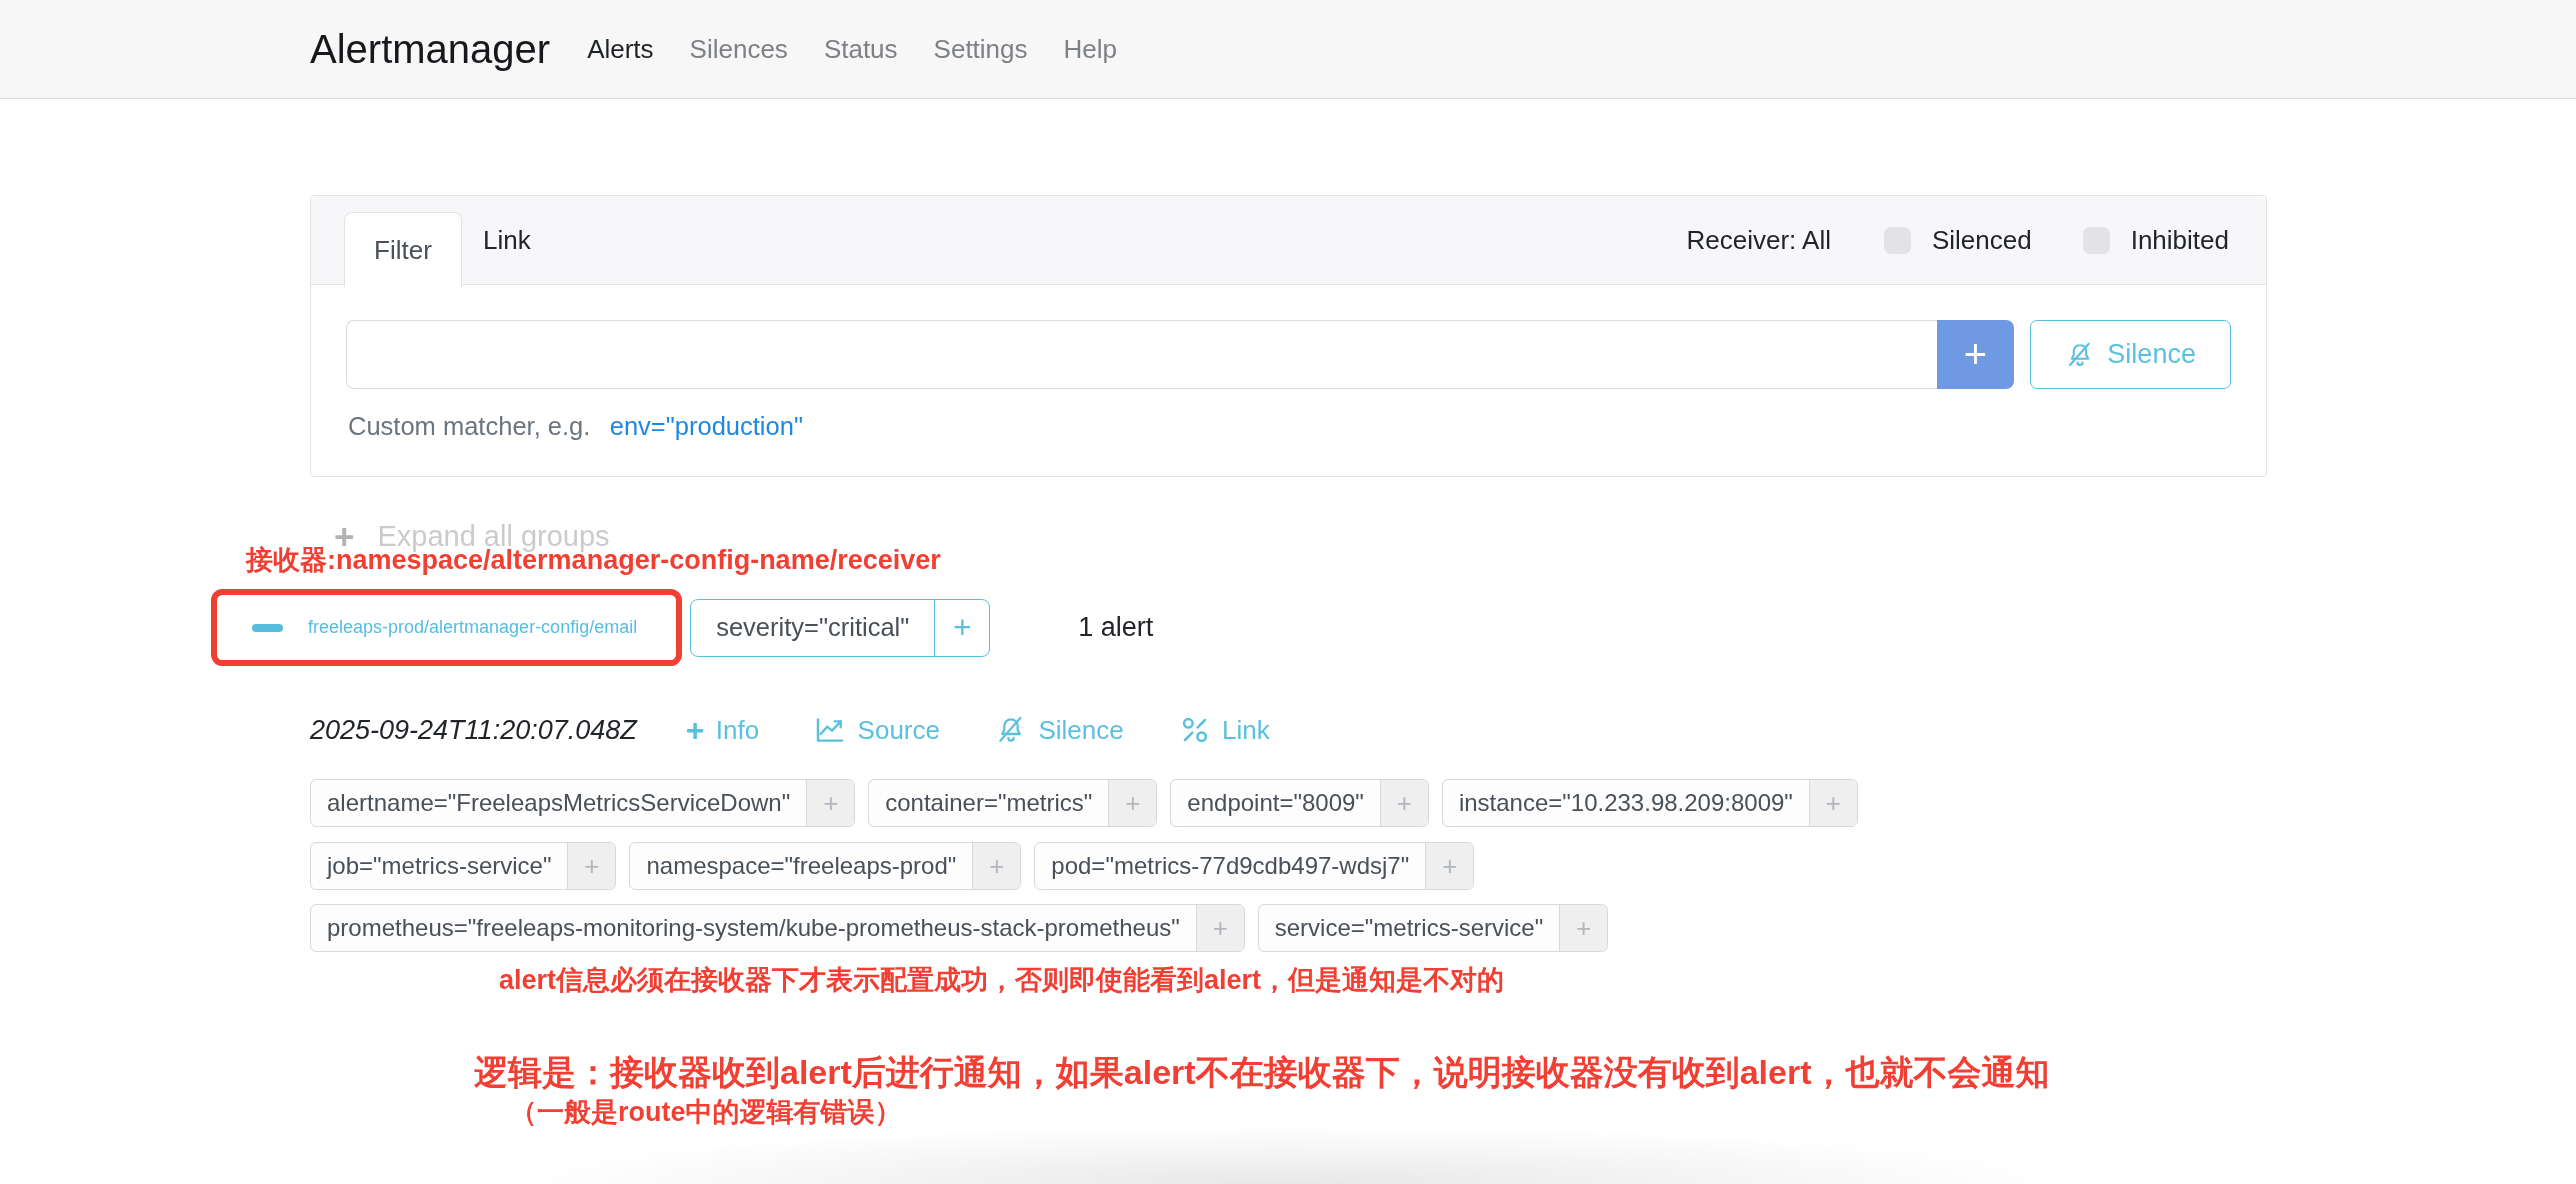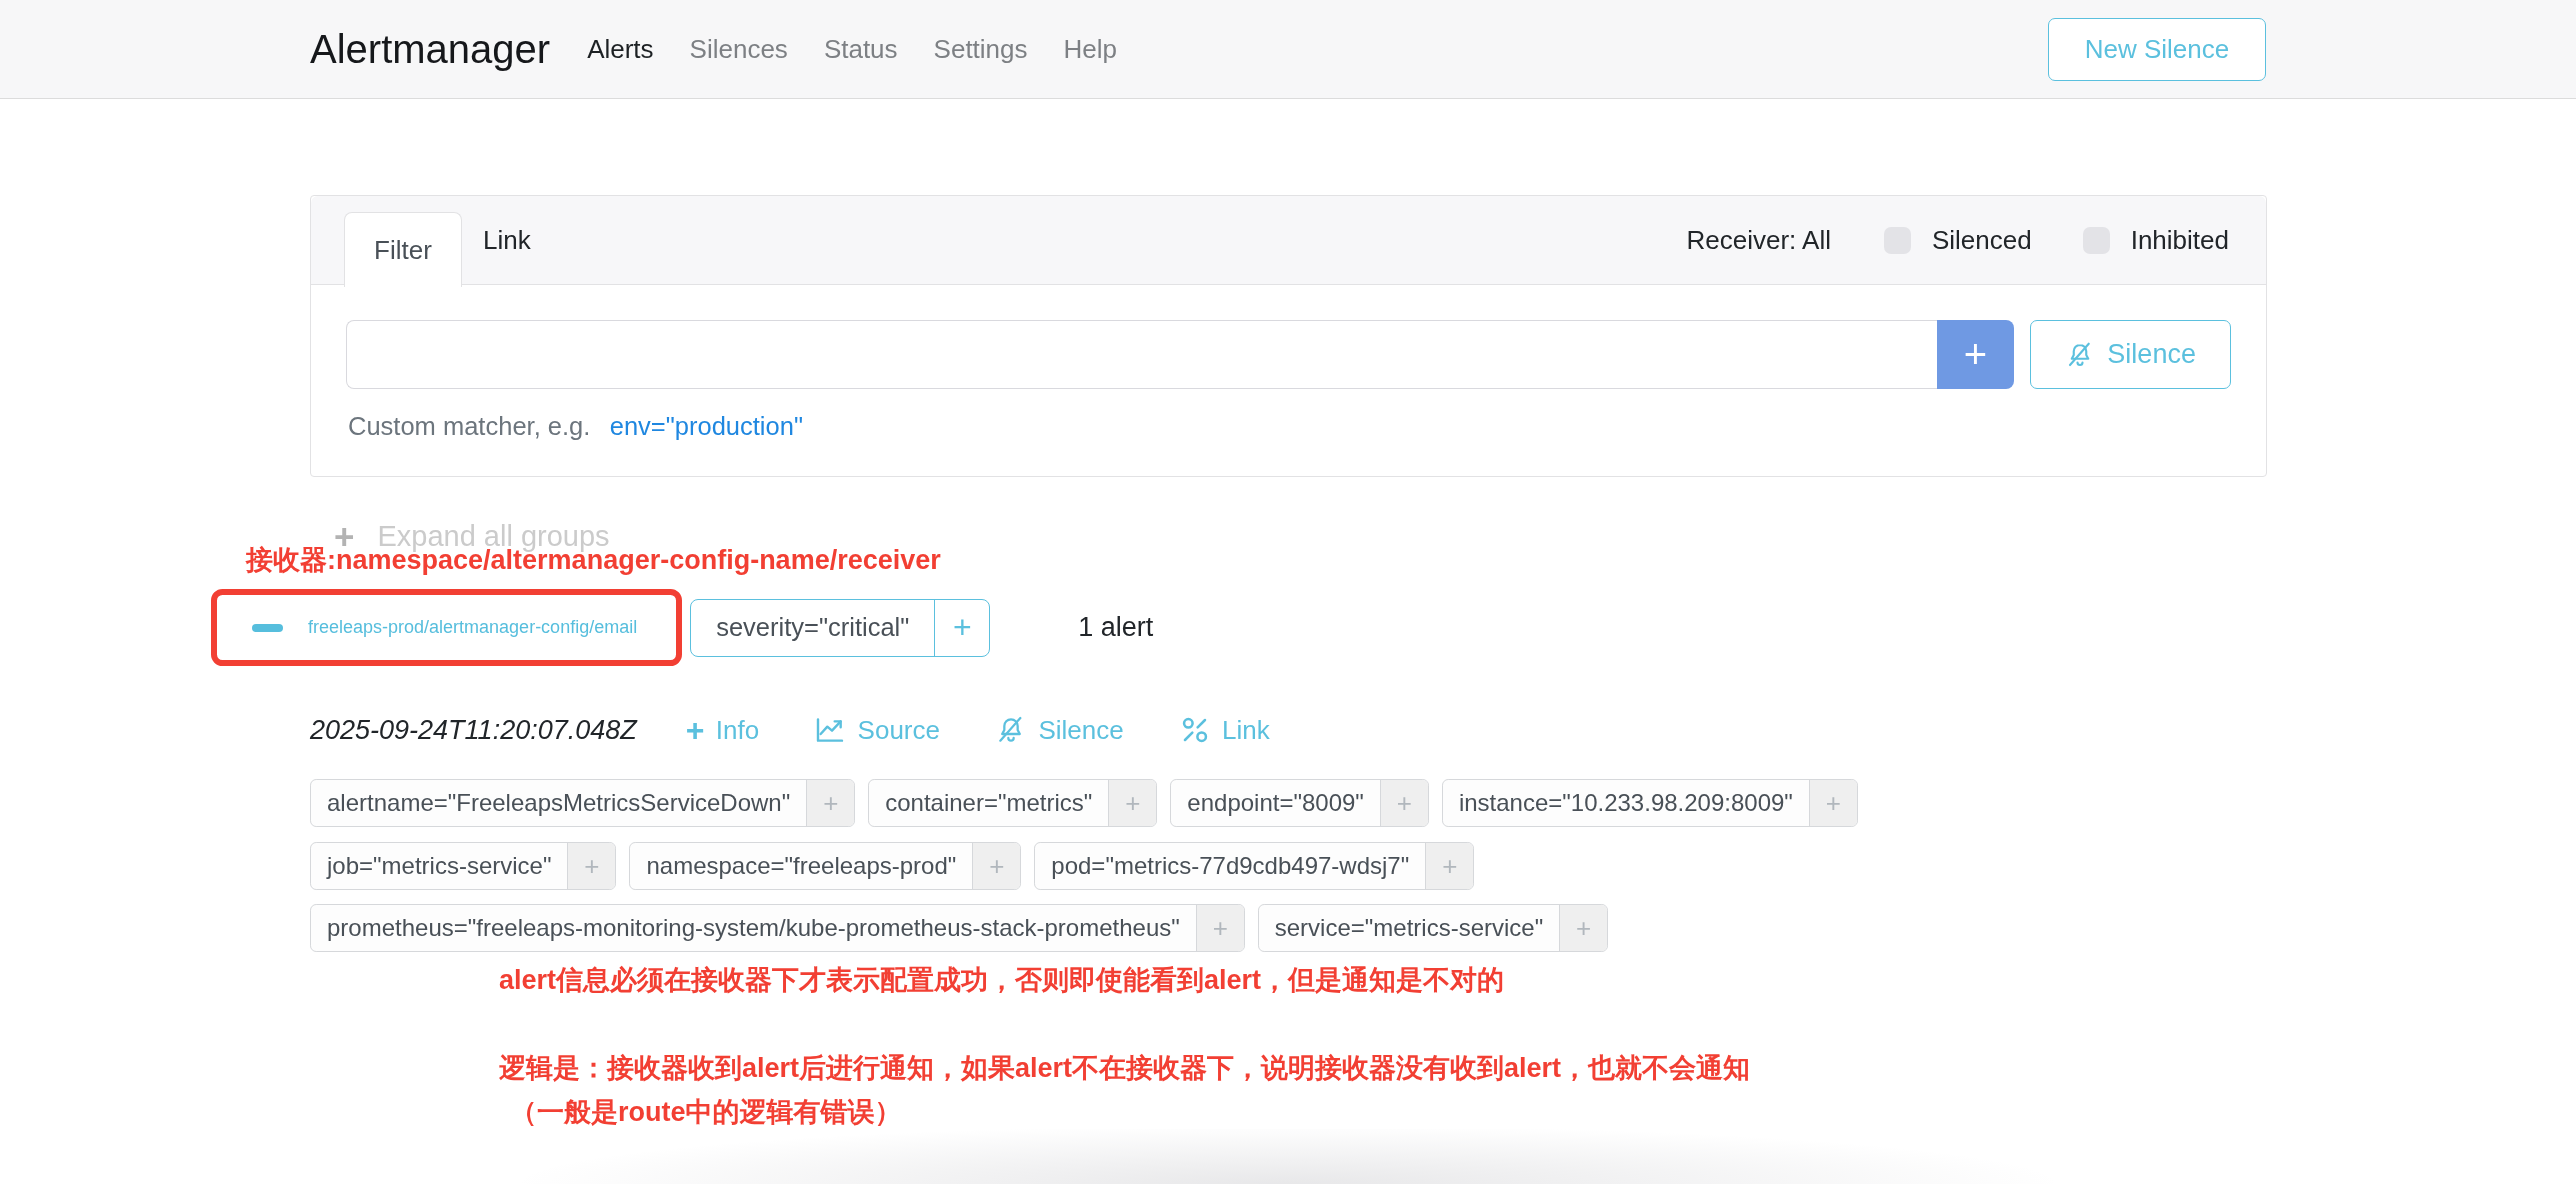--- a/index.html
+++ b/index.html
@@ -49,21 +49,21 @@
   .hint-link { color:#1f87e0; font-weight:500; margin-left:12.3px; cursor:pointer; }
 
   
   .expand-row { position:absolute; left:334px; top:519px; display:flex; align-items:center;
         gap:23px; cursor:pointer; }
   .expand-plus { font-size:35px; font-weight:700; color:#b3b3b3; line-height:1; }
   .expand-label { font-size:29px; color:#cbcbcb; }
   .anno { position:absolute; color:#f23f33; font-weight:600; white-space:nowrap; }
   .anno-receiver { left:246px; top:542px; font-size:27px; }
   .anno-1 { left:499px; top:962px; font-size:27px; }
-  .anno-2 { left:499px; top:1050px; font-size:27px; }
+  .anno-2 { left:474px; top:1050px; font-size:34px; }
   .anno-3 { left:510px; top:1094px; font-size:27px; }
 
   
   .group-row { position:absolute; left:211px; top:589px; display:flex; align-items:center; }
   .red-box { border:6.2px solid #f23f33; border-radius:11.4px; background:#fff;
         height:77px; display:flex; align-items:center; padding:0 39px 0 35px; gap:25px;
         cursor:pointer; }
   .minus-dash { width:31px; height:8px; background:#56bedd; border-radius:4.4px; }
   .group-name { font-size:18px; color:#56bedd; }
   .chip { display:flex; align-items:stretch; border:1.8px solid #5bc0de; border-radius:8px;
@@ -98,21 +98,20 @@
 
 <div id="screen">
 
   <div class="navbar">
     <div class="brand">Alertmanager</div>
     <div class="nav-link active">Alerts</div>
     <div class="nav-link">Silences</div>
     <div class="nav-link">Status</div>
     <div class="nav-link">Settings</div>
     <div class="nav-link">Help</div>
-    <button class="btn-outline-blue new-silence">New Silence</button>
   </div>
 
   <div class="card">
     <div class="card-header">
       <div class="tab-active">Filter</div>
       <div class="tab-plain">Link</div>
       <div class="header-right">
         <div class="receiver">Receiver: All</div>
         <span class="cb"></span>
         <span class="cb-label">Silenced</span>

